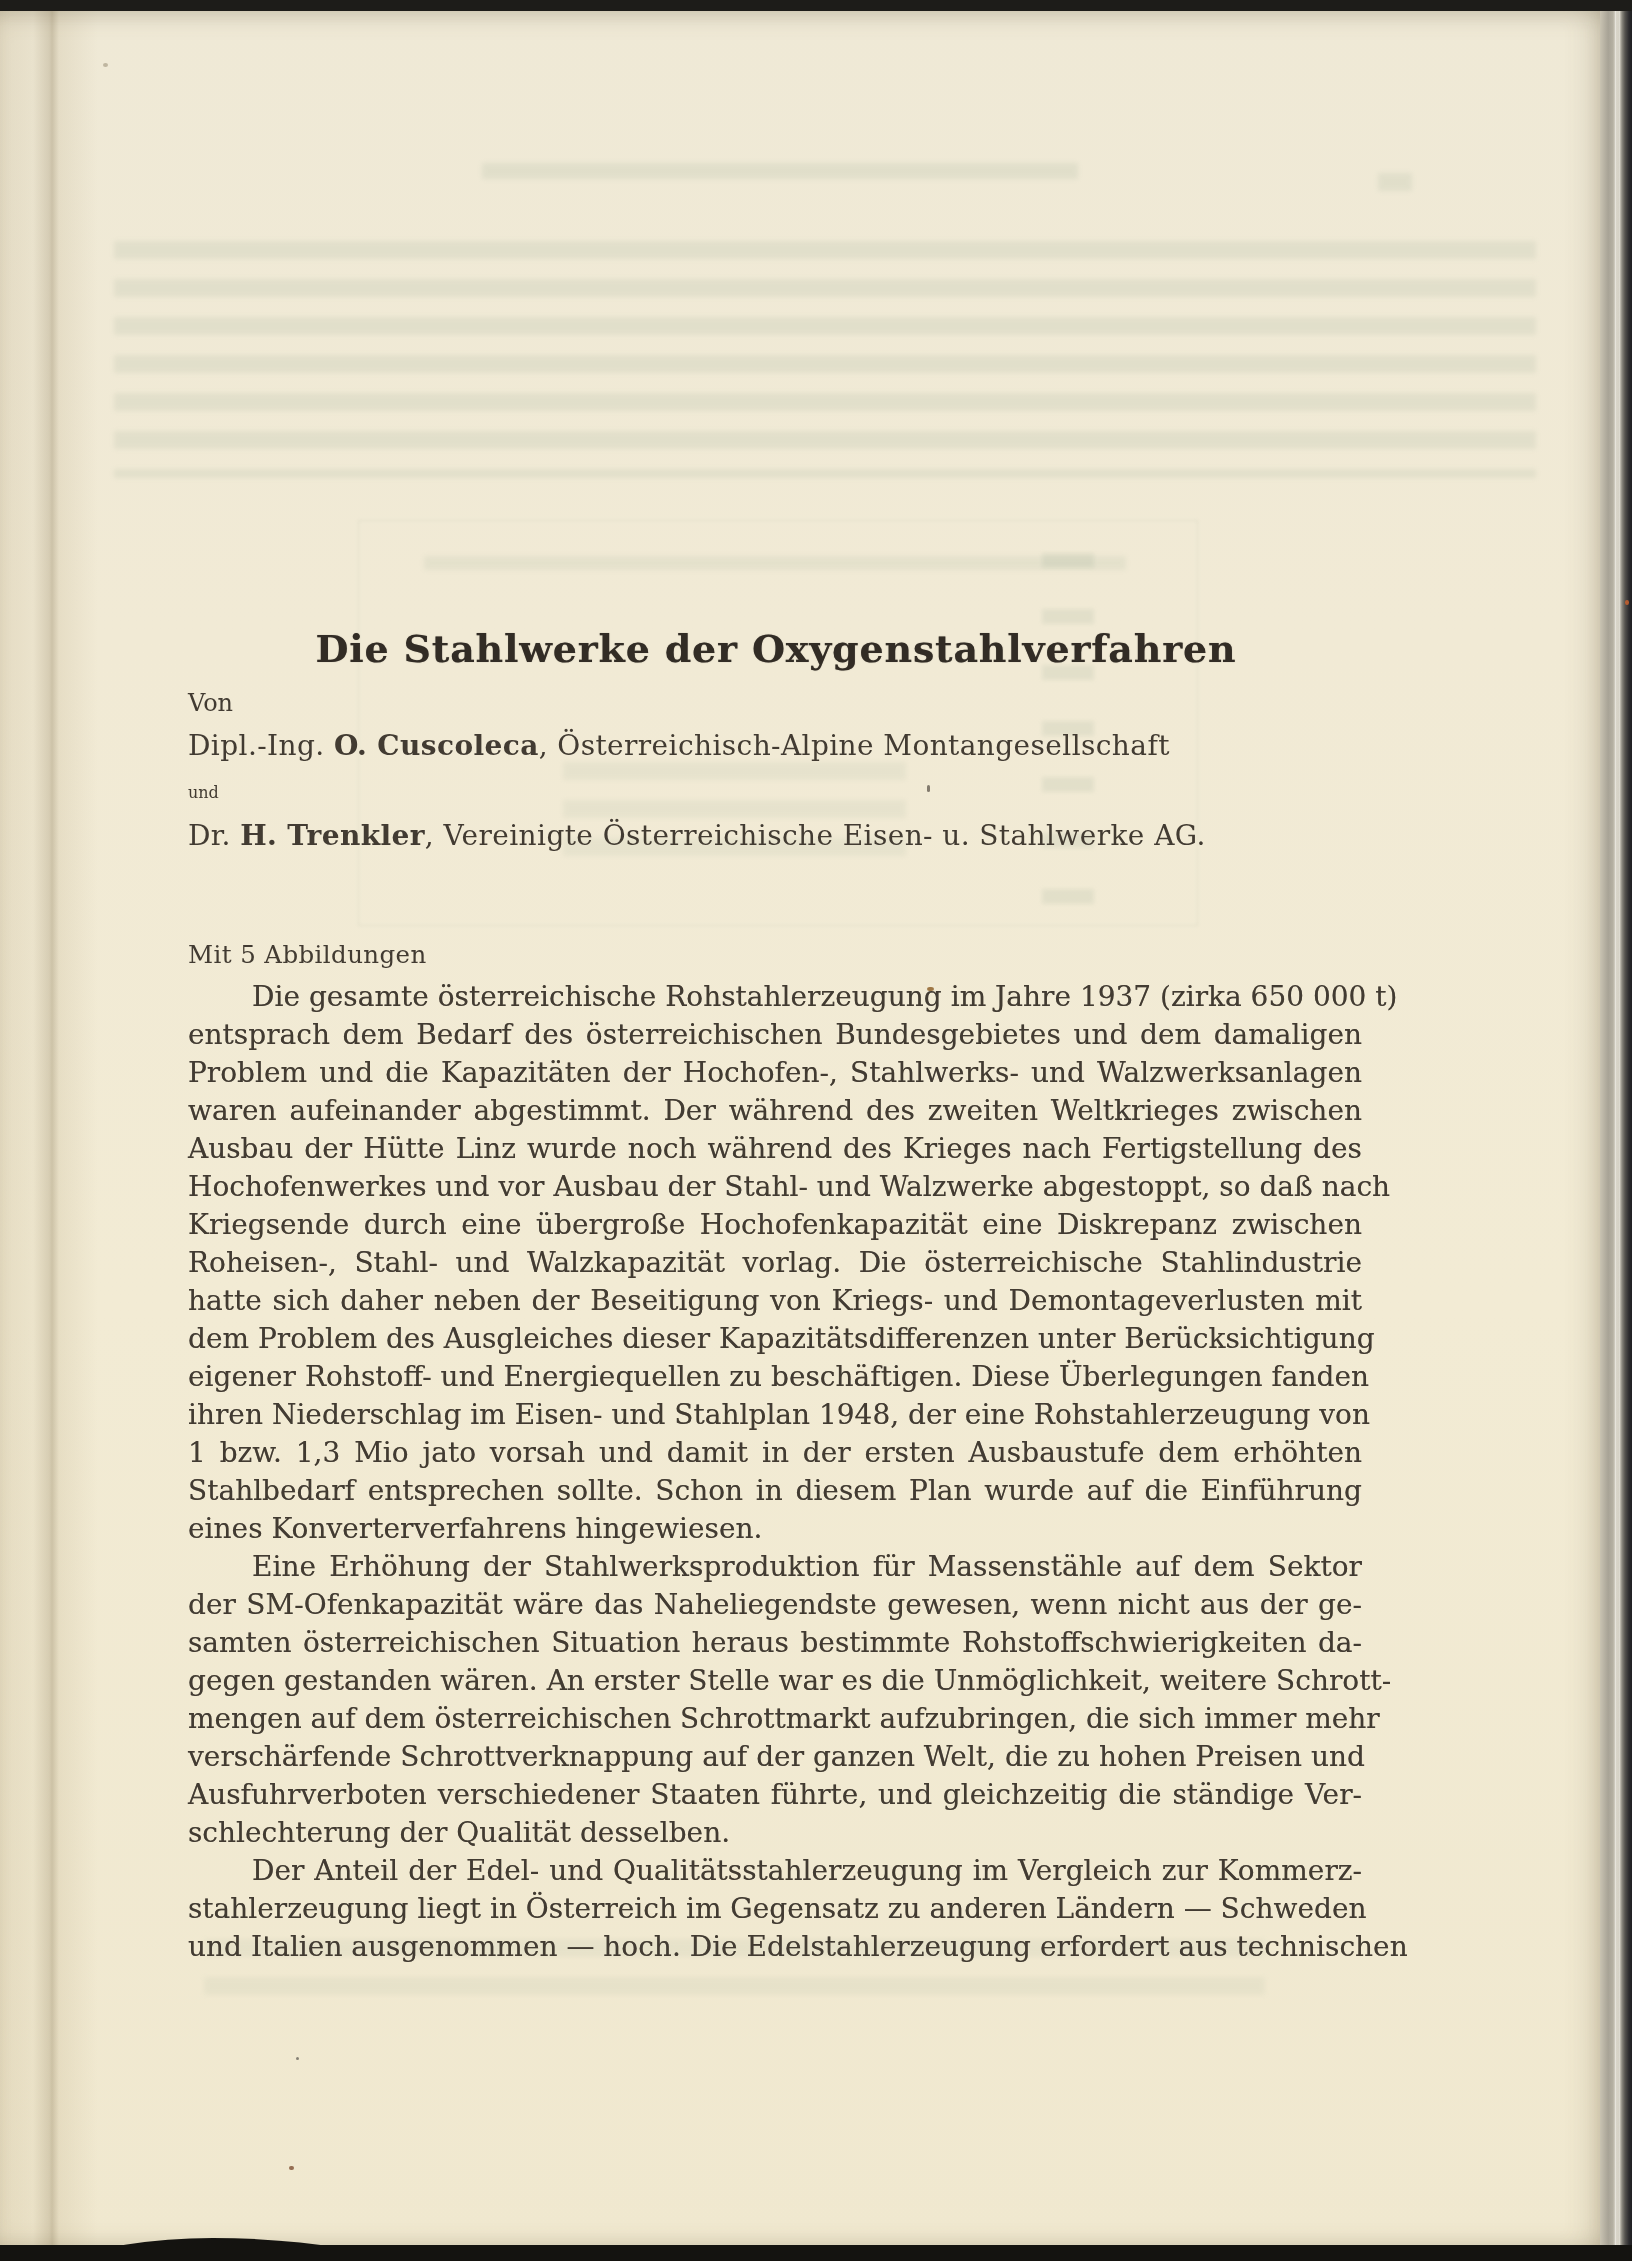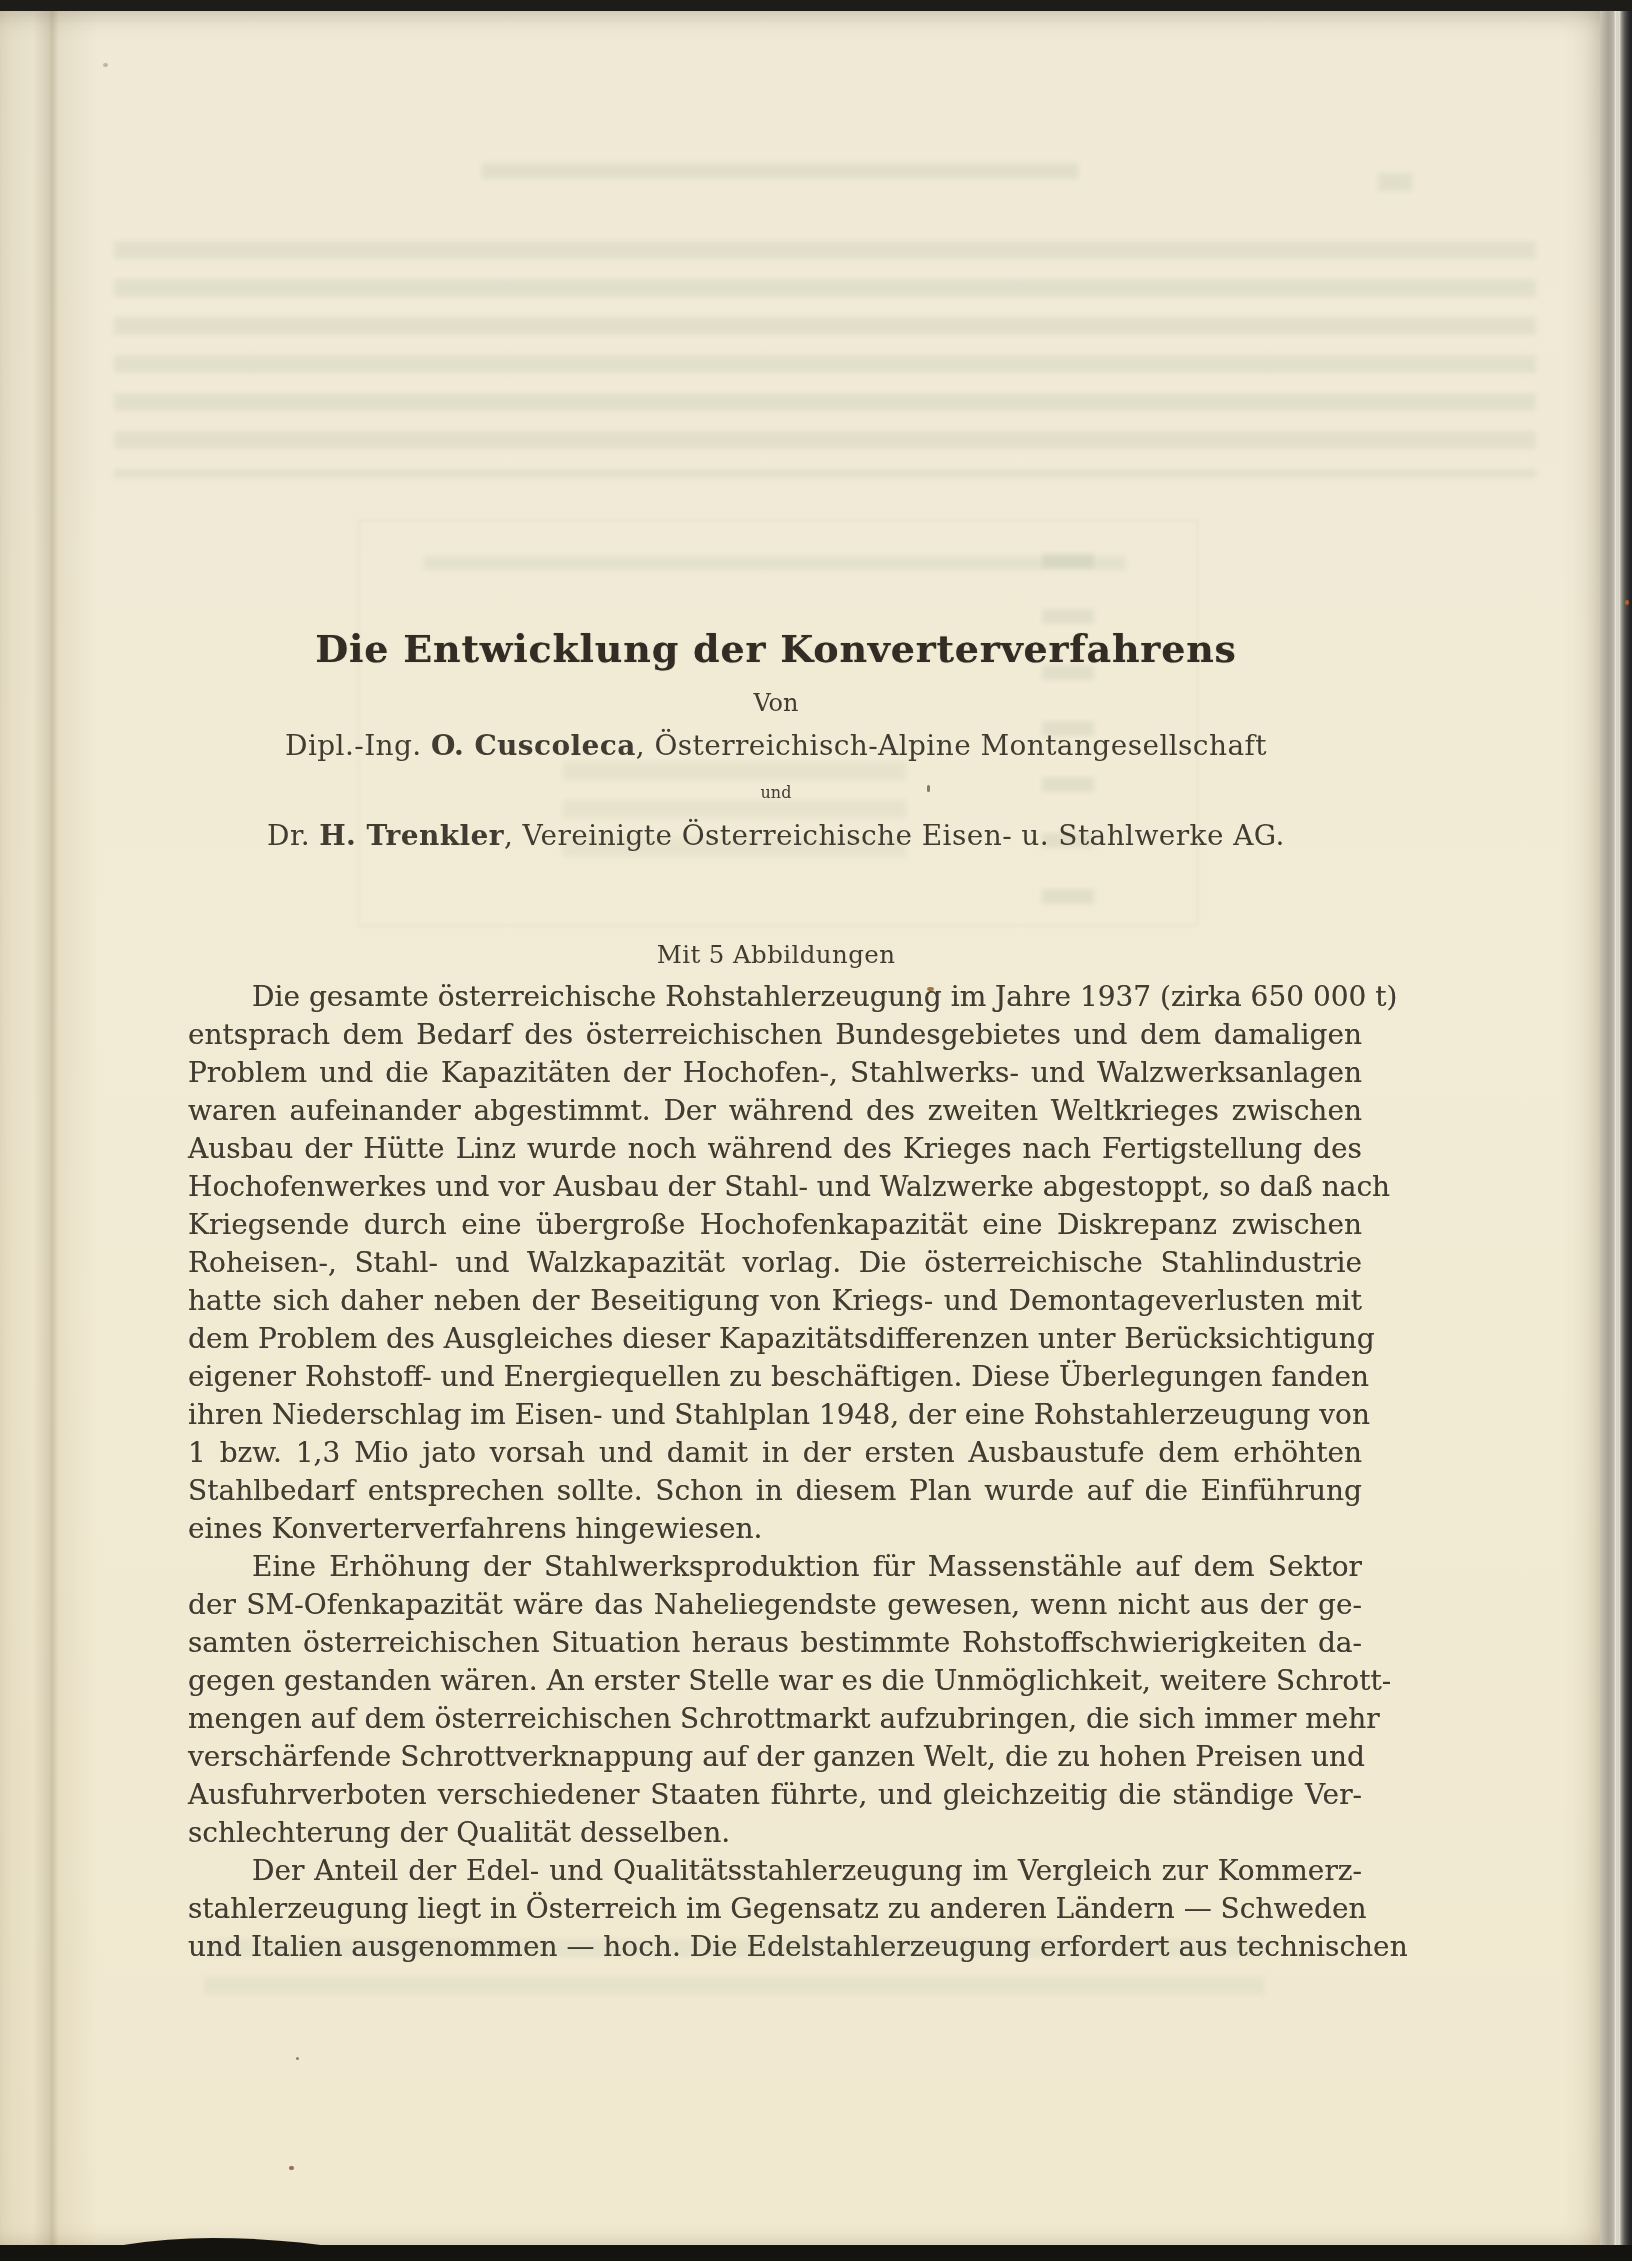--- a/index.html
+++ b/index.html
@@ -54,21 +54,21 @@
     filter:blur(2px);opacity:.15;
   }
   
   .content{position:absolute;left:0;top:0;width:100%;height:100%;color:#423b32;}
   .title{
     position:absolute;left:188px;top:589px;width:1176px;
     font-size:38px;font-weight:bold;color:#322c25;text-align:center;
     letter-spacing:0.8px;line-height:47px;
     text-shadow:0 0 0.8px rgba(50,44,37,.5);
   }
-  .c-line{position:absolute;left:188px;width:1176px;text-align:center;}
+  .c-line{position:absolute;left:188px;width:1176px;text-align:left;}
   .von{top:678px;font-size:24px;}
   .author1{top:718px;font-size:28px;letter-spacing:0.4px;}
   .author2{top:808px;font-size:28px;letter-spacing:0.4px;}
   .und{top:772px;font-size:16px;}
   .abb{top:929px;font-size:24.5px;letter-spacing:0.4px;}
   .b{font-weight:bold;}
   .bodytext{
     position:absolute;left:188px;top:967px;width:1174px;
     font-size:28px;line-height:38px;color:#423b32;
     text-shadow:0 0 0.6px rgba(66,59,50,.55);
@@ -96,21 +96,21 @@
     <div class="ghost g-rows" style="left:563px;top:751px;width:343px;height:114px;opacity:.10;"></div>
     <div class="ghost g-rows" style="left:204px;top:1928px;width:1061px;height:57px;opacity:.09;"></div>
 
     <div class="speck" style="left:927px;top:976px;width:6.5px;height:4.9px;background:#8a5a20;opacity:.8;"></div>
     <div class="speck" style="left:927px;top:774px;width:3.3px;height:7.3px;background:#5d564b;opacity:.75;border-radius:1.6px;"></div>
     <div class="speck" style="left:296px;top:2046px;width:3.3px;height:3.3px;background:#6a665e;opacity:.8;"></div>
     <div class="speck" style="left:289px;top:2155px;width:4.9px;height:4.9px;background:#7e4f33;opacity:.8;"></div>
     <div class="speck" style="left:103px;top:52px;width:4.9px;height:4.1px;background:#b9b09a;opacity:.9;"></div>
 
     <div class="content">
-      <h1 class="title">Die Entwicklung der Konverterverfahrens</h1>
+      <h1 class="title">Die Stahlwerke der Oxygenstahlverfahren</h1>
 
       <div class="c-line von">Von</div>
 
       <div class="c-line author1"><span>Dipl.-Ing. </span><span class="b">O. Cuscoleca</span><span>, Österreichisch-Alpine Montangesellschaft</span></div>
 
       <div class="c-line und">und</div>
 
       <div class="c-line author2"><span>Dr. </span><span class="b">H. Trenkler</span><span>, Vereinigte Österreichische Eisen- u. Stahlwerke AG.</span></div>
 
       <div class="c-line abb">Mit 5 Abbildungen</div>

